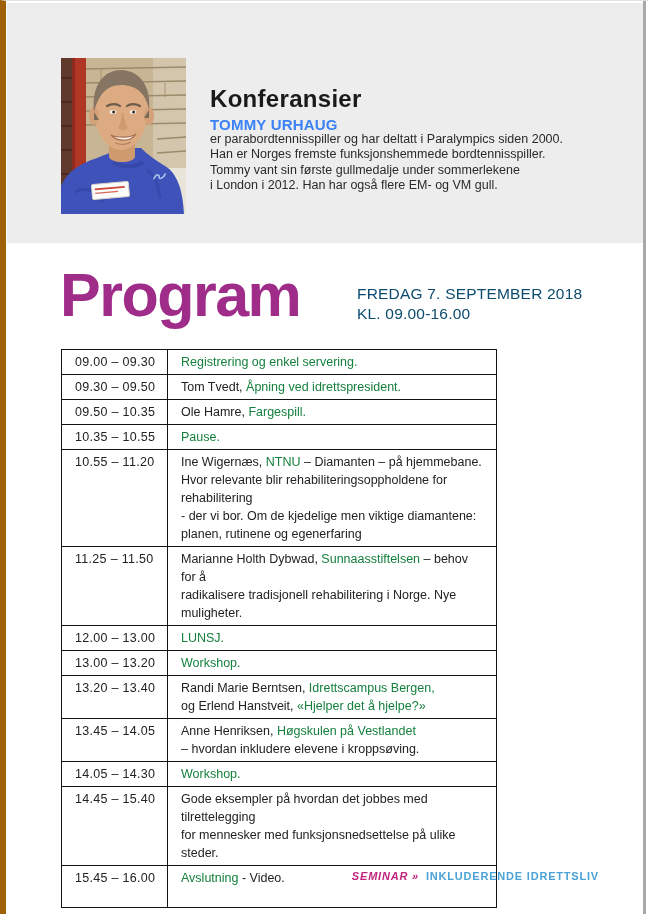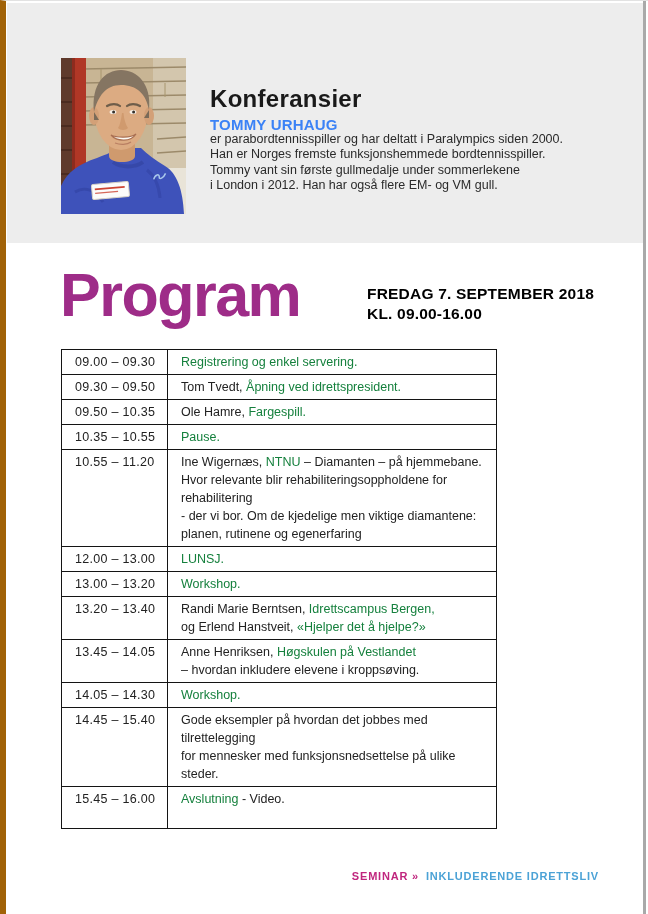--- a/index.html
+++ b/index.html
@@ -41,23 +41,23 @@
   .bio{
     position:absolute;top:131px;left:0;width:390px;
     font-size:12.5px;line-height:15.4px;color:#2a2a2a;
   }
   .program-title{
     position:absolute;left:54px;top:264px;
     font-size:61px;line-height:1;font-weight:bold;letter-spacing:-1.5px;
     color:#9e2c88;
   }
   .date-block{
-    position:absolute;left:361px;top:283px;
-    font-size:15.5px;font-weight:bold;line-height:20px;letter-spacing:0.2px;
-    color:#000000;
+    position:absolute;left:351px;top:283px;
+    font-size:15.5px;font-weight:normal;line-height:20px;letter-spacing:0.2px;
+    color:#0c4a6e;
   }
   table.schedule{
     position:absolute;left:55px;top:348px;width:436px;
     border-collapse:collapse;table-layout:fixed;
   }
   table.schedule td{
     border:1px solid #141414;
     vertical-align:top;
     font-size:12.5px;line-height:18px;
     padding:3px 10px 3px 13px;
@@ -184,20 +184,24 @@
         </tr>
         <tr>
           <td class="time-cell">10.35 – 10.55</td>
           <td class="desc-cell"><strong>Pause.</strong></td>
         </tr>
         <tr>
           <td class="time-cell">10.55 – 11.20</td>
           <td class="desc-cell"><span>Ine Wigernæs, </span><strong>NTNU</strong><span> – Diamanten – på hjemmebane.</span><br><span>Hvor relevante blir rehabiliteringsoppholdene for rehabilitering</span><br><span>- der vi bor. Om de kjedelige men viktige diamantene:</span><br><span>planen, rutinene og egenerfaring</span></td>
         </tr>
         <tr>
+          <td class="time-cell">11.25 – 11.50</td>
+          <td class="desc-cell"><span>Marianne Holth Dybwad, </span><strong>Sunnaasstiftelsen</strong><span> – behov for å</span><br><span>radikalisere tradisjonell rehabilitering i Norge. Nye muligheter.</span></td>
+        </tr>
+        <tr>
           <td class="time-cell">12.00 – 13.00</td>
           <td class="desc-cell"><strong>LUNSJ.</strong></td>
         </tr>
         <tr>
           <td class="time-cell">13.00 – 13.20</td>
           <td class="desc-cell"><strong>Workshop.</strong></td>
         </tr>
         <tr>
           <td class="time-cell">13.20 – 13.40</td>
           <td class="desc-cell"><span>Randi Marie Berntsen, </span><strong>Idrettscampus Bergen,</strong><br><span>og Erlend Hanstveit, </span><strong>«Hjelper det å hjelpe?»</strong></td>
@@ -215,15 +219,15 @@
           <td class="desc-cell"><span>Gode eksempler på hvordan det jobbes med tilrettelegging</span><br><span>for mennesker med funksjonsnedsettelse på ulike steder.</span></td>
         </tr>
         <tr>
           <td class="time-cell">15.45 – 16.00</td>
           <td class="desc-cell"><strong>Avslutning</strong><span> - Video.</span></td>
         </tr>
       </tbody>
   </table>
 
   <div class="footer">
-    <span class="footer-brand" style="color: rgb(192, 38, 126);">SEMINAR »</span><span class="footer-event" style="color: rgb(75, 162, 214);">INKLUDERENDE IDRETTSLIV</span>
+    <span class="footer-brand" style="color: rgb(192, 38, 126); font-style: italic;">SEMINAR »</span><span class="footer-event" style="color: rgb(75, 162, 214);">INKLUDERENDE IDRETTSLIV</span>
   </div>
 </div>
 
 </body></html>

